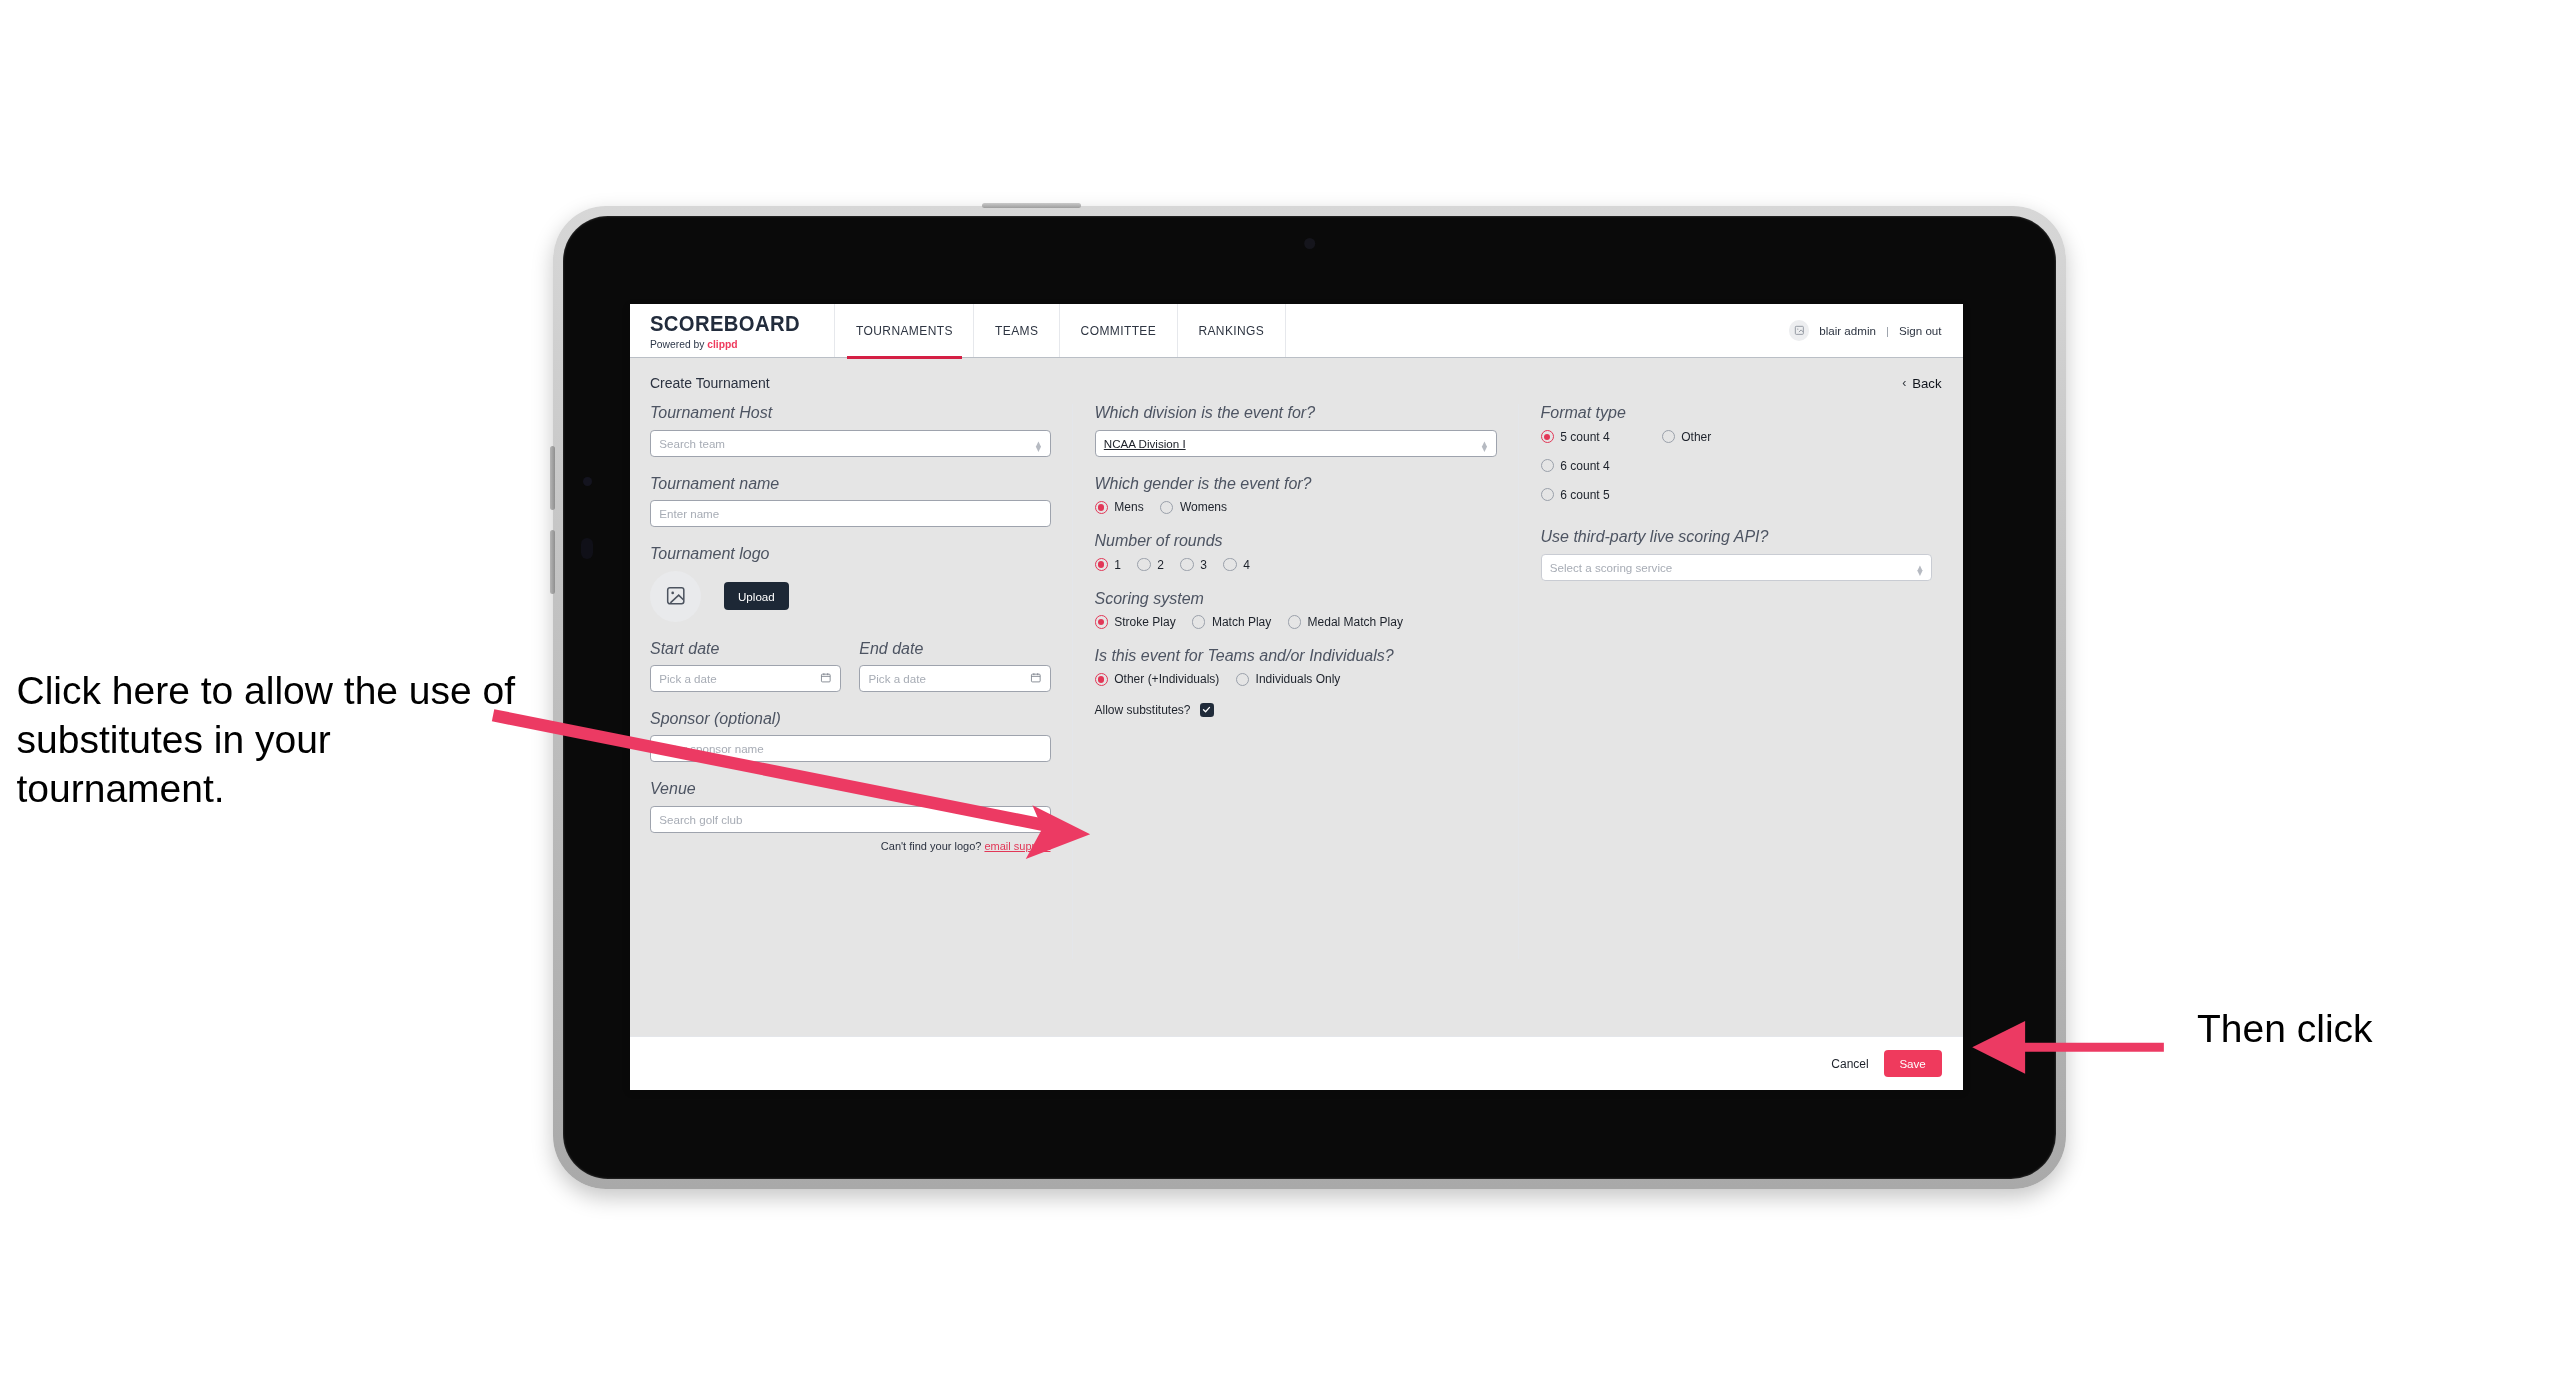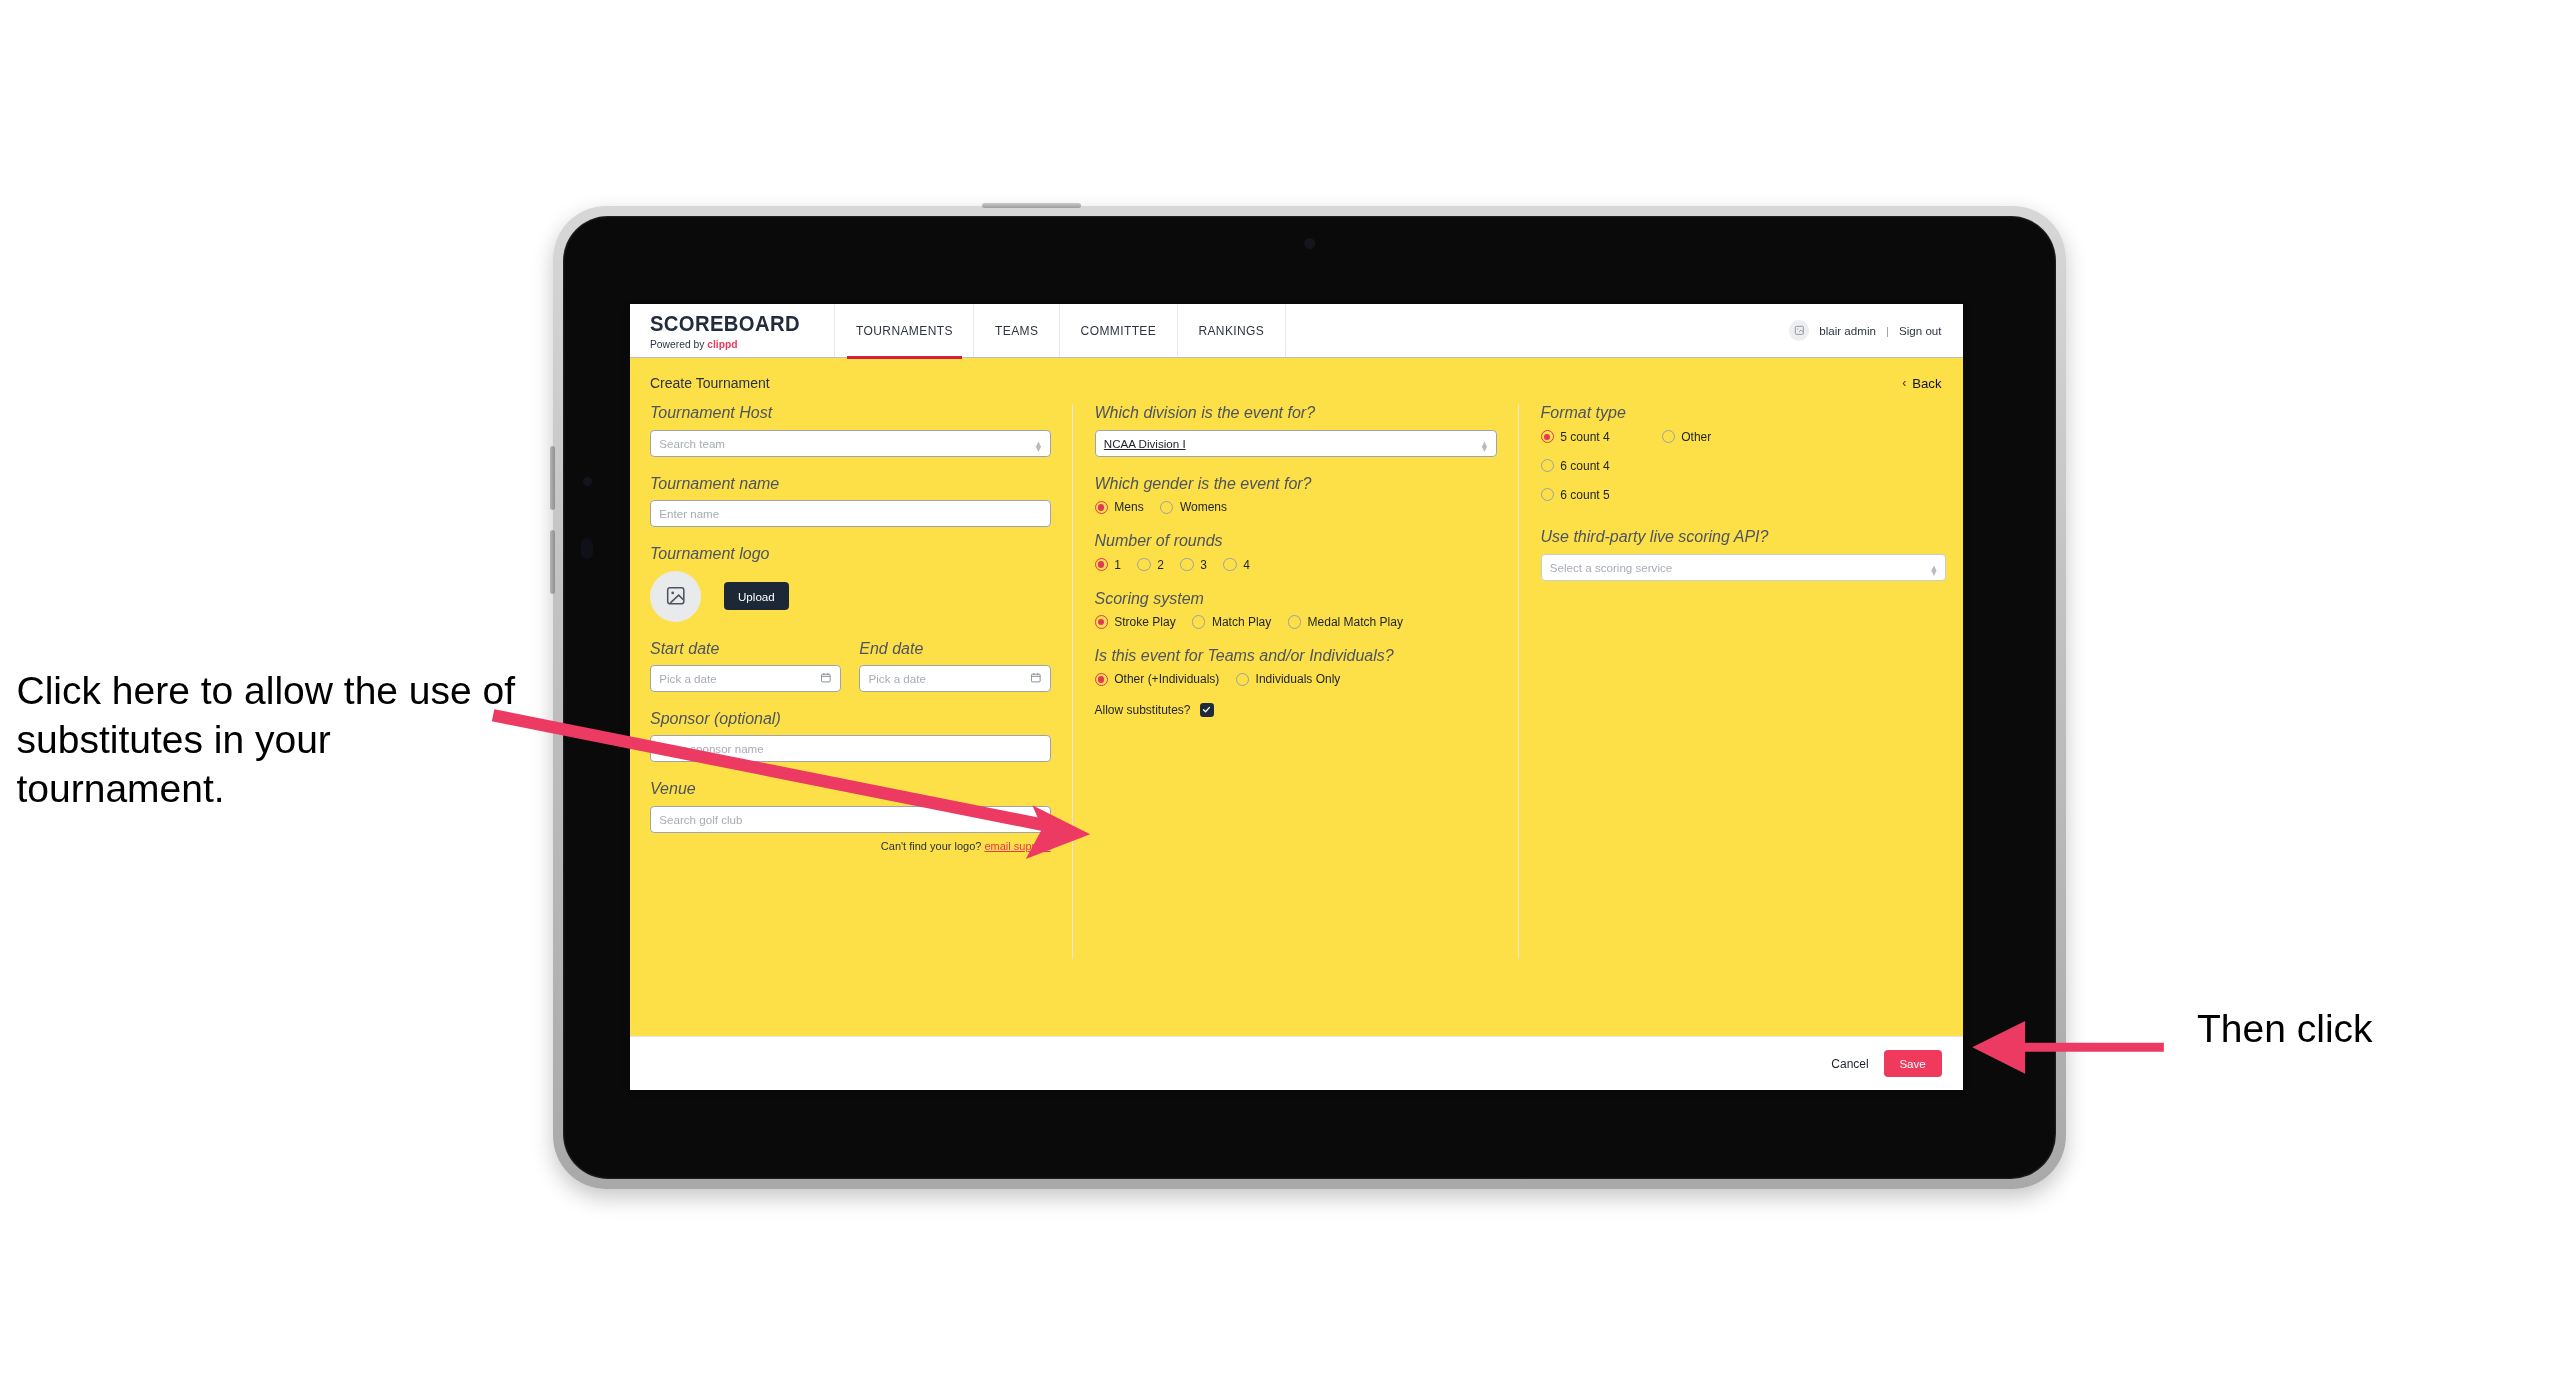--- a/index.html
+++ b/index.html
@@ -30,21 +30,21 @@
   .btn-side{position:absolute;left:-3.3px;width:5px;border-radius:2.5px;
     background:linear-gradient(90deg,#b5b5b5,#8f8f8f);}
   .btn-side.a{top:240px;height:64px;}
   .btn-side.b{top:324px;height:64px;}
   .btn-top{position:absolute;top:-3.3px;height:5px;border-radius:2.5px;
     background:linear-gradient(180deg,#c9c9c9,#9d9d9d);}
 
   
   .app{
     position:absolute;left:630px;top:304px;width:1333px;height:786px;
-    background:#fde047;overflow:hidden;
+    background:#e5e5e5;overflow:hidden;
     box-shadow:0 1.7px 8.3px rgba(0,0,0,.14);
   }
 
   
   .hdr{height:53px;display:flex;align-items:stretch;border-bottom:1.7px solid #babfc6;
     background:#fff;position:relative;}
   .brand{display:flex;flex-direction:column;justify-content:center;
     padding:0 21.5px 0 20px;border-right:0.8px solid #e6e8ec;}
   .brand-main{font-size:22px;font-weight:bold;letter-spacing:0.4px;color:#222c3c;
     font-family:"Liberation Sans", sans-serif;transform:scaleX(.92);transform-origin:left;}
@@ -68,21 +68,21 @@
   .ptitle{font-size:14px;color:#2b3240;}
   .back{margin-left:auto;display:flex;align-items:center;gap:5.8px;font-size:13.2px;
     color:#10141c;cursor:pointer;}
   .back .chev{font-size:12.4px;color:#33383f;}
 
   
   .cols{display:flex;margin-top:13.2px;height:555px;}
   .col{padding:0 0 0 0;box-sizing:border-box;}
   .col1{width:442px;padding-left:20px;padding-right:21.5px;}
   .col2{width:446px;padding-left:21.5px;padding-right:21.5px;border-left:0.8px solid #e4e6ea;}
-  .col3{flex:1;padding-left:21.5px;padding-right:17px;border-left:0.8px solid #e4e6ea;}
+  .col3{flex:1;padding-left:21.5px;padding-right:31px;border-left:0.8px solid #e4e6ea;}
 
   .lbl{font-size:16px;color:#4d5462;margin-bottom:7.4px;font-style:italic;}
   .lbl.t{margin-top:18px;}
   .field{height:27px;border:0.8px solid #9ea3ad;border-radius:4.1px;background:#fff;
     display:flex;align-items:center;padding:0 8.3px;box-sizing:border-box;font-size:11.6px;}
   .field .ph{color:#a7acb5;}
   .field .val{color:#20242c;text-decoration:underline;}
   .field .spin{margin-left:auto;color:#b6bac2;font-size:10.7px;line-height:1;
     display:flex;flex-direction:column;align-items:center;}
   .field .spin span{display:block;height:5.8px;}

